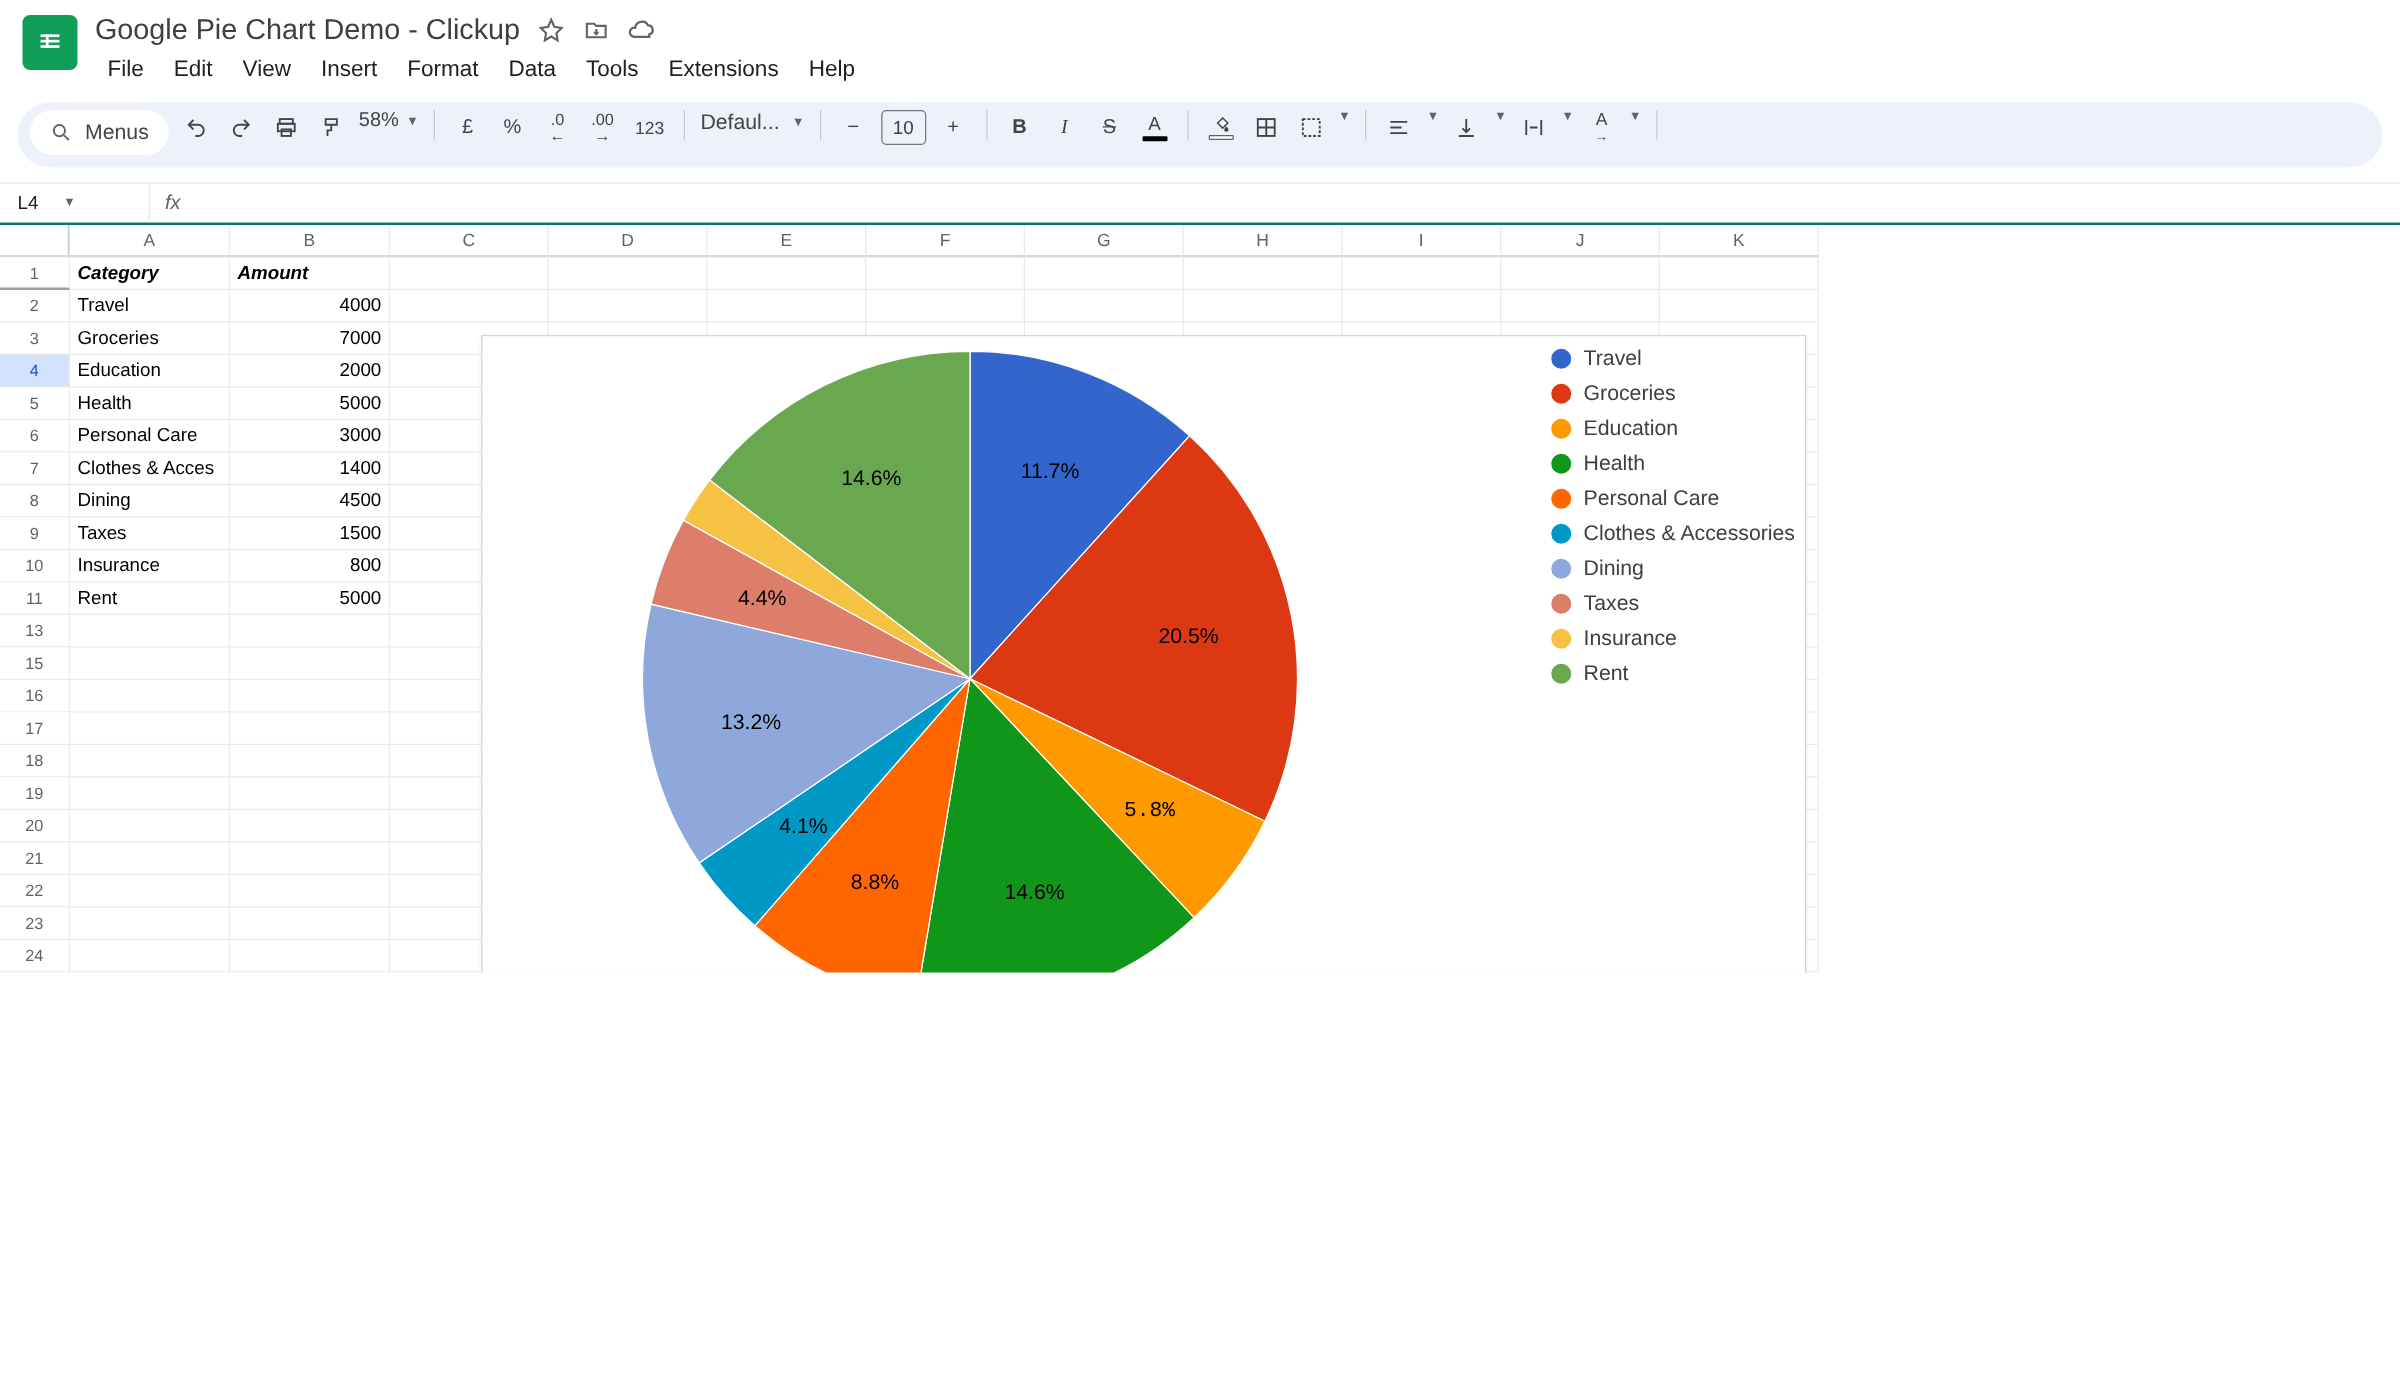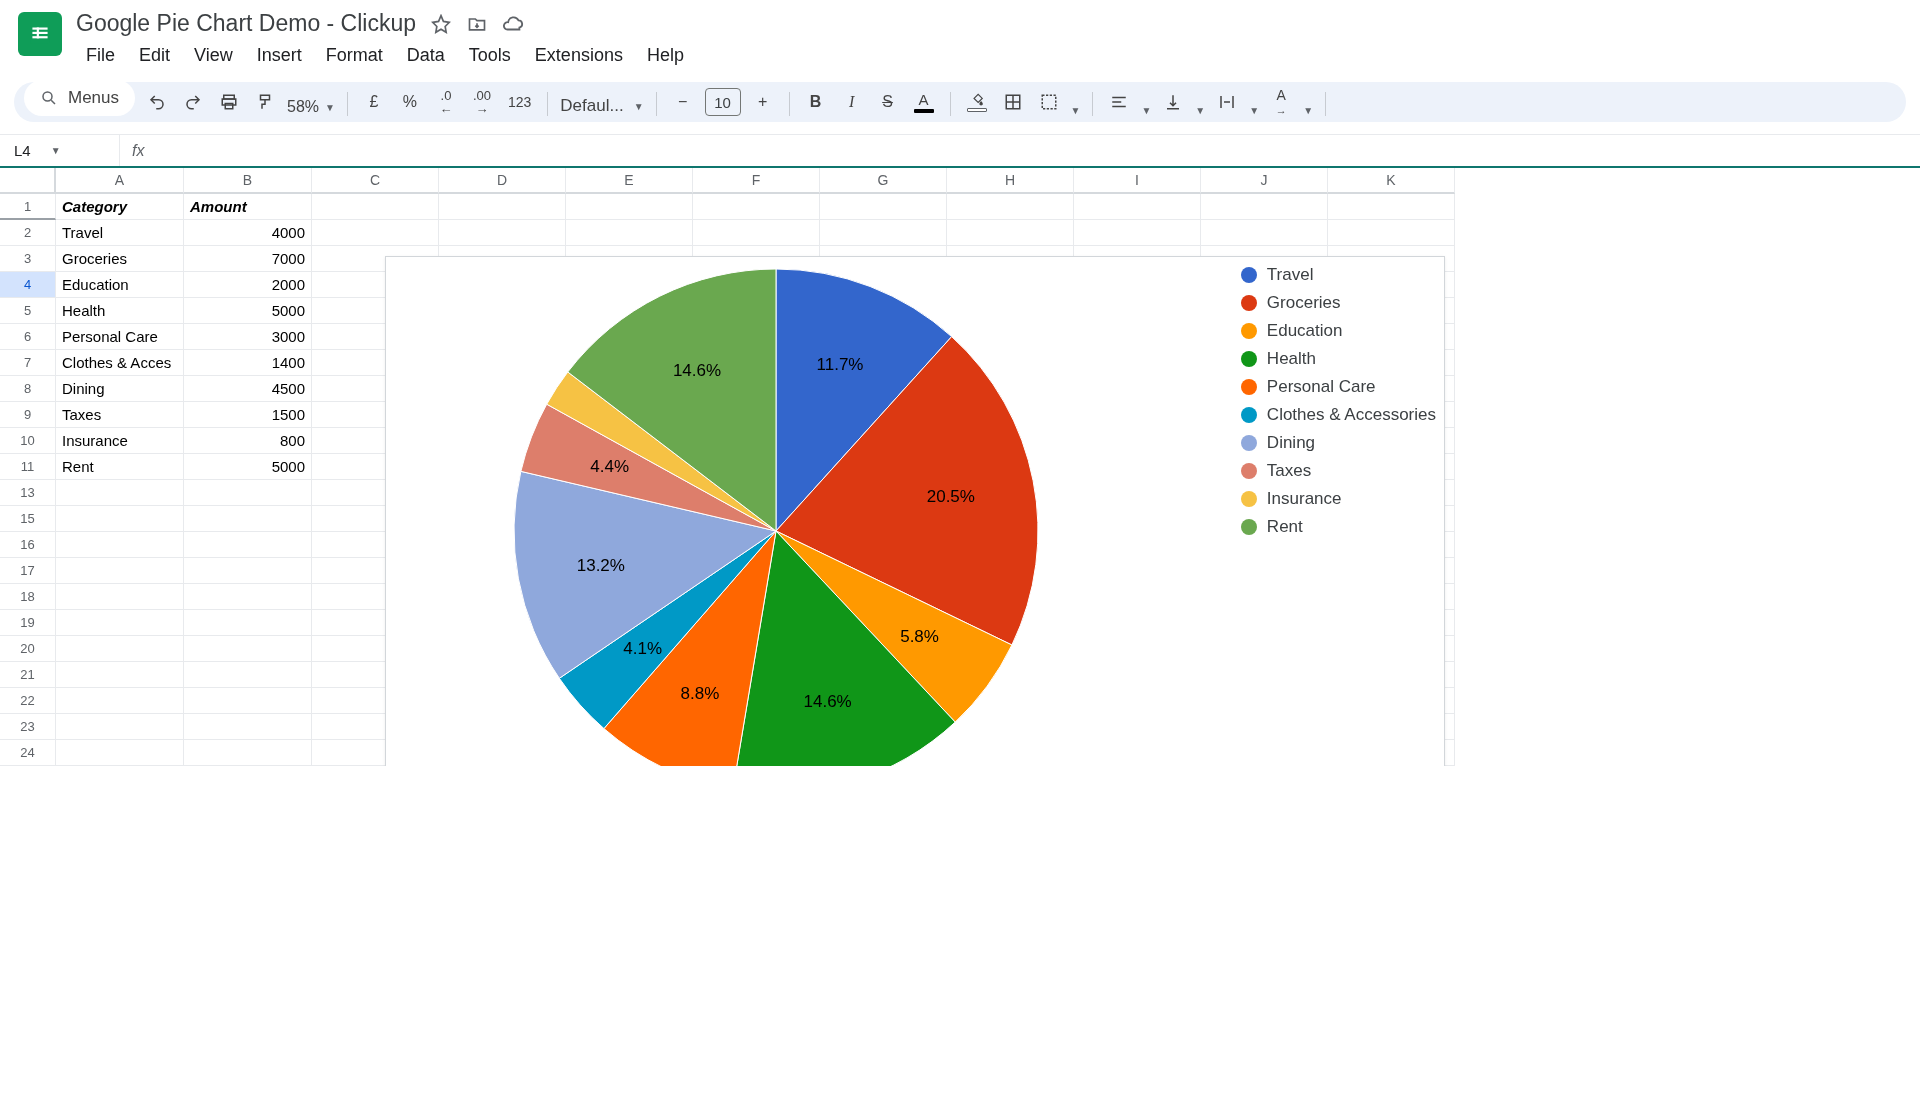--- a/index.html
+++ b/index.html
@@ -37,26 +37,26 @@
   .title-icon { width: 22px; height: 22px; color: #5f6368; display: flex; align-items: center; justify-content: center; cursor: pointer; }
   .menubar {
     display: flex; gap: 4px; margin-top: 2px;
   }
   .menu-item {
     padding: 6px 10px; font-size: 18px; color: #202124;
     cursor: pointer; border-radius: 4px;
   }
   
   .toolbar {
-    display: flex; align-items: flex-end;
+    display: flex; align-items: flex-start;
     margin: 10px 14px 0 14px;
     padding: 6px 10px;
     background: #edf2fa;
     border-radius: 28px;
-    height: 40px;
+    height: 52px;
     gap: 8px;
   }
   .toolbar .pill {
     background: #fff; border-radius: 20px;
     display: flex; align-items: center; gap: 10px;
     padding: 6px 16px; height: 36px;
     color: #444;
   }
   .tbtn {
     width: 28px; height: 28px; display: flex; align-items: center; justify-content: center;
@@ -389,21 +389,21 @@
             <div class="legend-dot" style="background: rgb(246, 194, 68);"></div>
             <span>Insurance</span>
           </div>
           <div class="legend-item">
             <div class="legend-dot" style="background: rgb(106, 168, 79);"></div>
             <span>Rent</span>
           </div>
         </div>
     <div class="slice-label" style="left: 454px; top: 107.732px;">11.7%</div>
         <div class="slice-label" style="left: 564.855px; top: 239.845px;">20.5%</div>
-        <div class="slice-label" style="left: 533.555px; top: 379.513px;">5.8%</div>
+        <div class="slice-label" style="left: 533.555px; top: 379.513px; font-family: Liberation Mono, monospace;">5.8%</div>
         <div class="slice-label" style="left: 441.619px; top: 444.518px;">14.6%</div>
         <div class="slice-label" style="left: 313.966px; top: 437px;">8.8%</div>
         <div class="slice-label" style="left: 256.729px; top: 392.236px;">4.1%</div>
         <div class="slice-label" style="left: 214.838px; top: 309px;">13.2%</div>
         <div class="slice-label" style="left: 223.732px; top: 210px;">4.4%</div>
         <div class="slice-label" style="left: 311.018px; top: 114.304px;">14.6%</div>
       </div>
   </div>
 <div class="row header-row">
       <div class="corner"></div>

